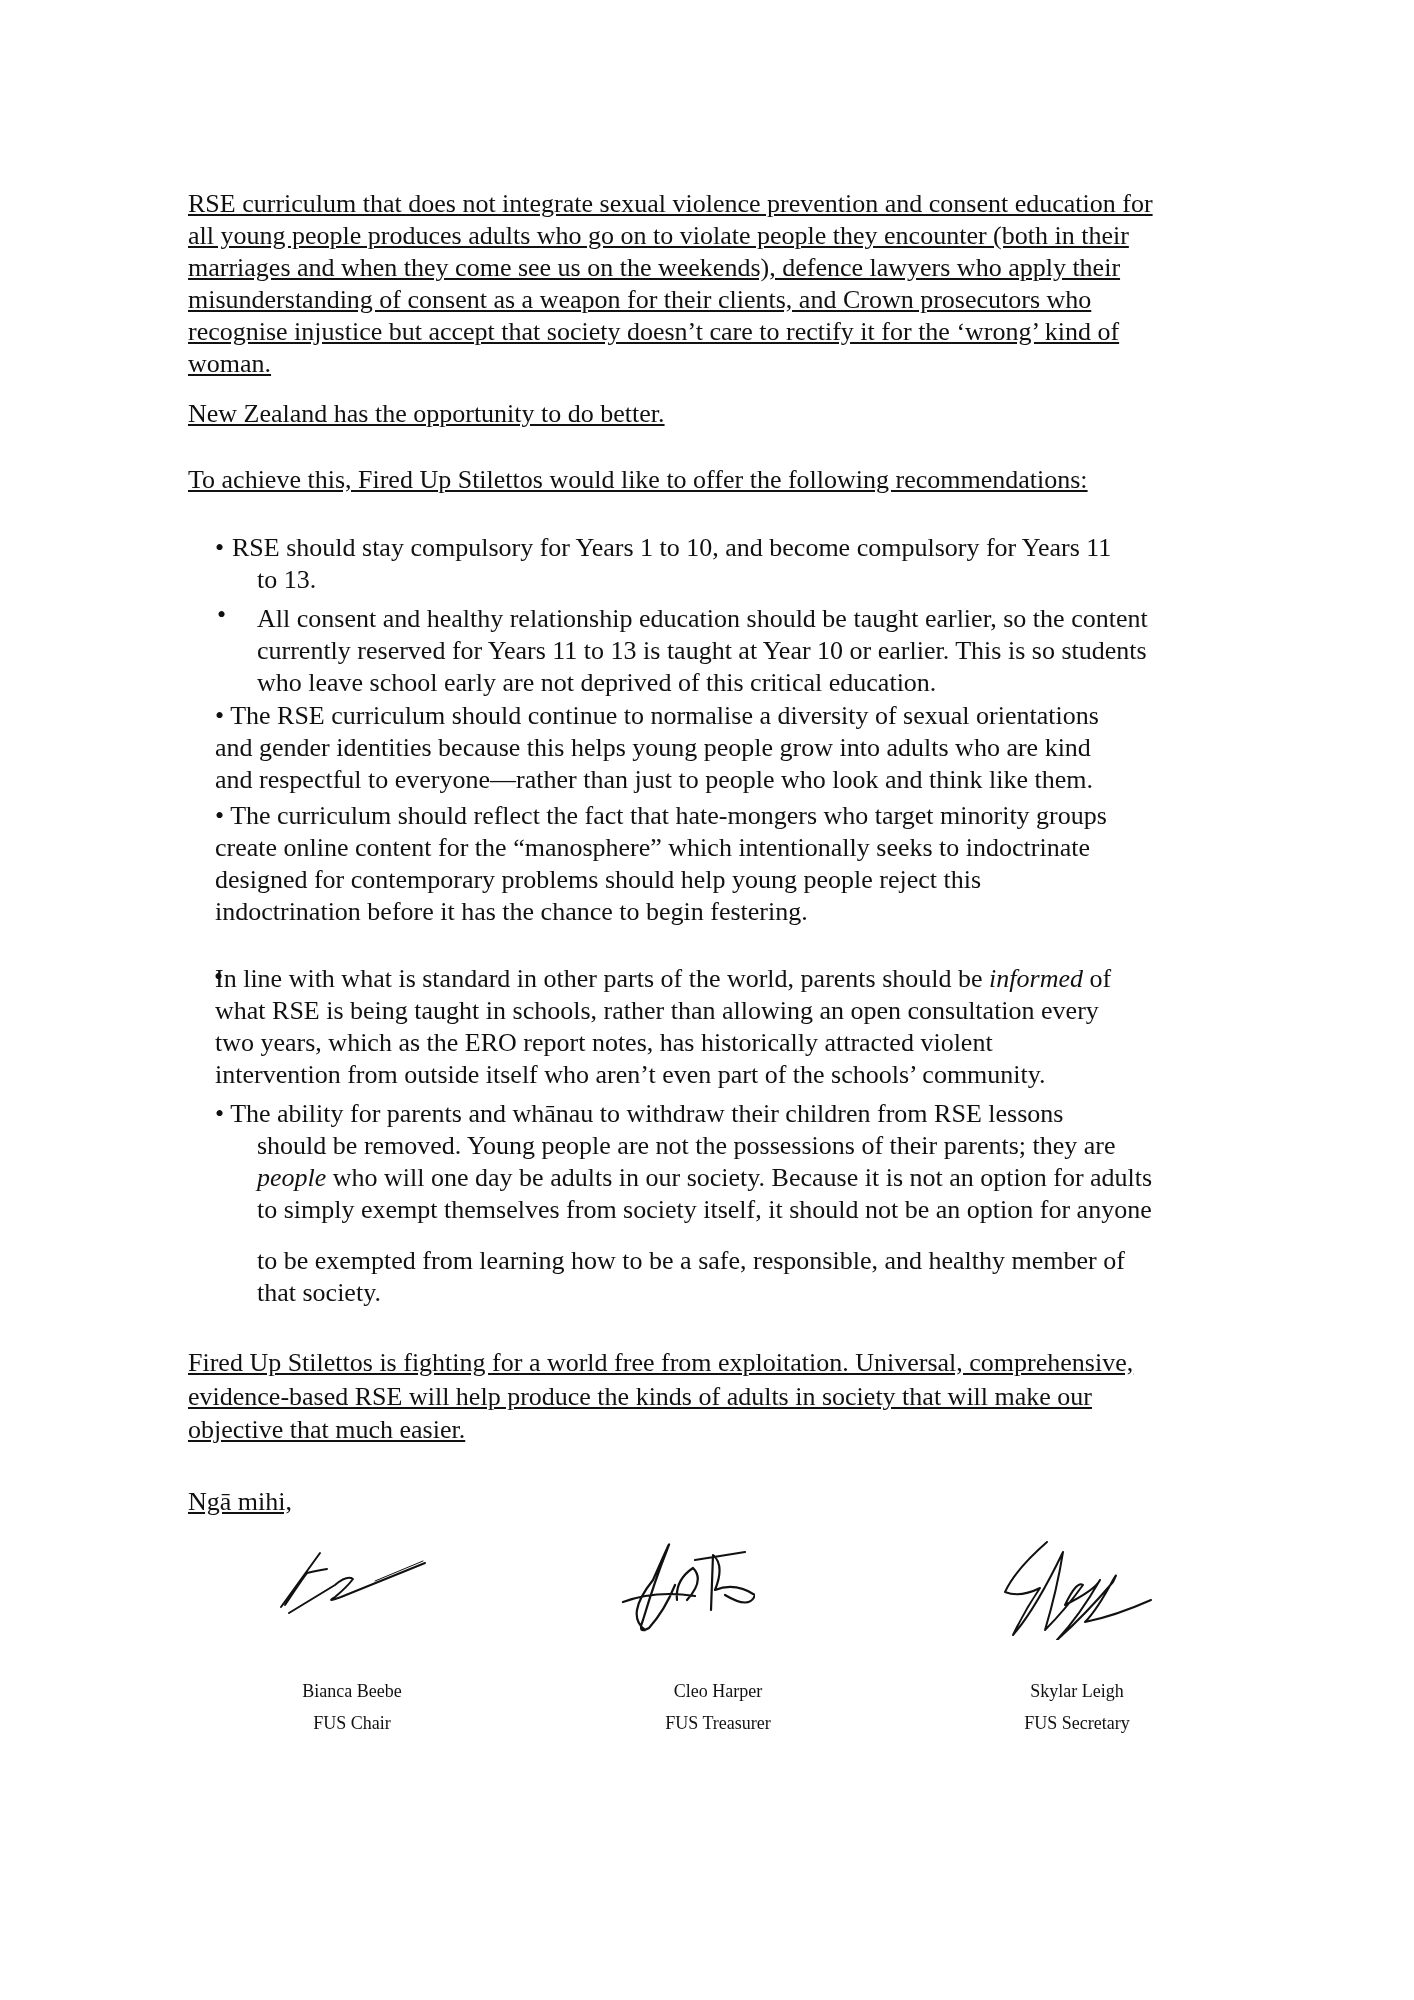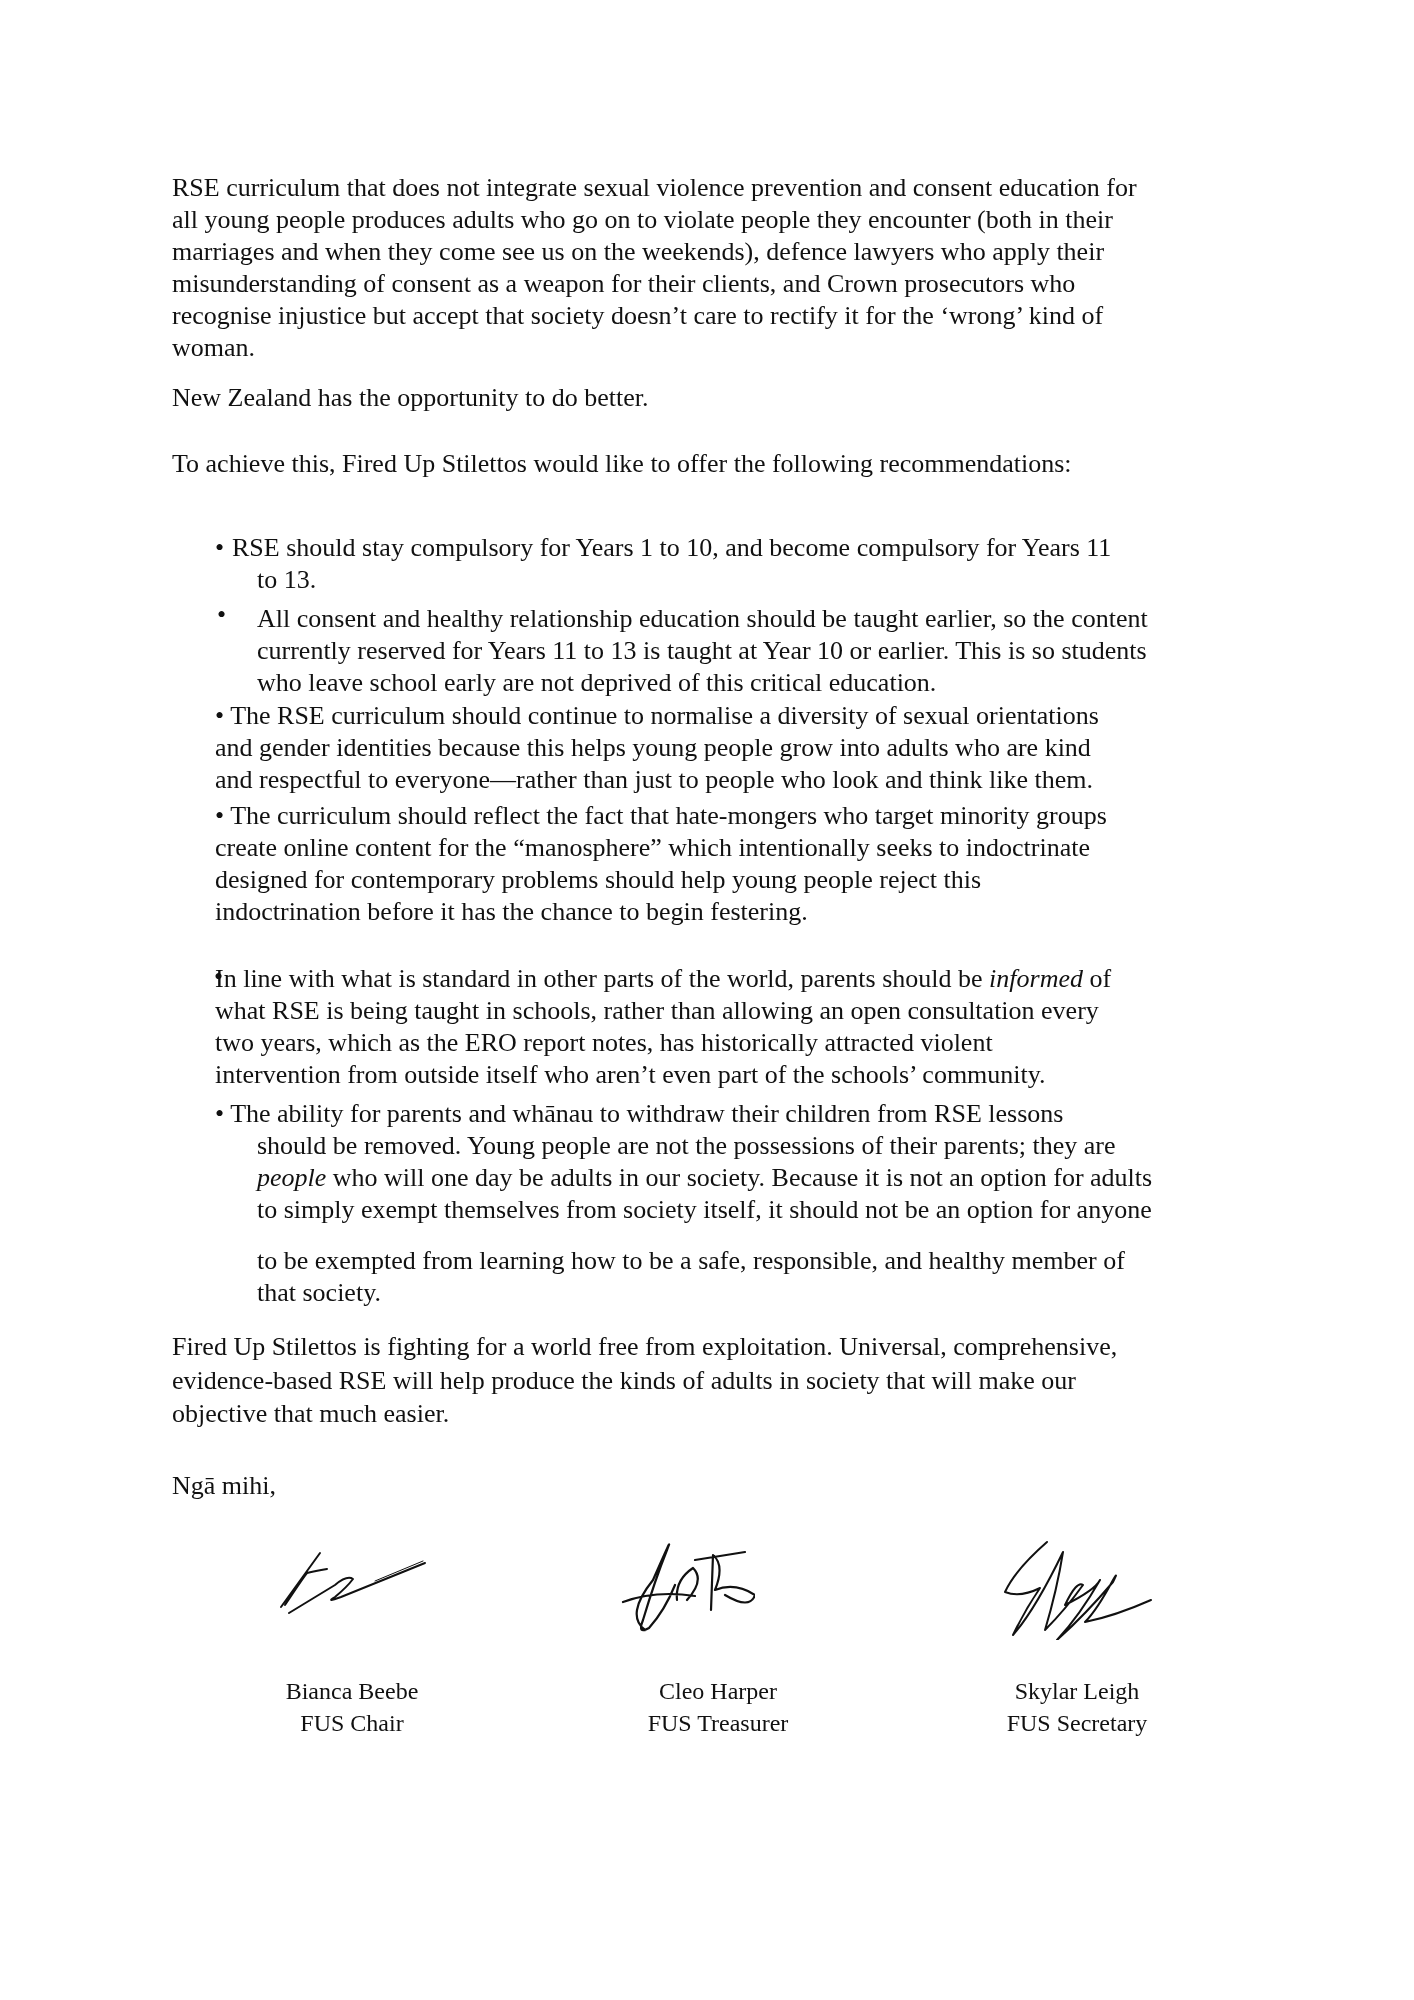--- a/index.html
+++ b/index.html
@@ -4,31 +4,31 @@
   <style>
     html, body { margin: 0; padding: 0; background: #ffffff; }
     body {
       width: 1414px; height: 2000px; position: relative; overflow: hidden;
       font-family: "Liberation Serif", "DejaVu Serif", serif;
       color: #111111;
     }
     .page { position: absolute; left: 0; top: 0; width: 1414px; height: 2000px; }
     .p {
       position: absolute; left: 172px; width: 1080px;
-      font-size: 26px; line-height: 32px; margin: 0;
+      font-size: 26px; line-height: 32px; margin: 16px; text-decoration: underline;
     }
     .line { display: block; white-space: nowrap; }
     .bullet-item {
       position: absolute; font-size: 26px; line-height: 32px; white-space: nowrap;
     }
     .bdot { position: absolute; }
     i { font-style: italic; }
     .sig-block {
       position: absolute; width: 260px; text-align: center;
-      font-size: 24px; line-height: 32px;
+      font-size: 18px; line-height: 32px;
     }
     .sig-svg { position: absolute; }
     .sig-svg path { fill: none; stroke: #111; stroke-linecap: round; stroke-linejoin: round; }
   </style>
 </head>
 <body>
 
 <div class="page">
 
   <p class="p" style="top:172px;">

